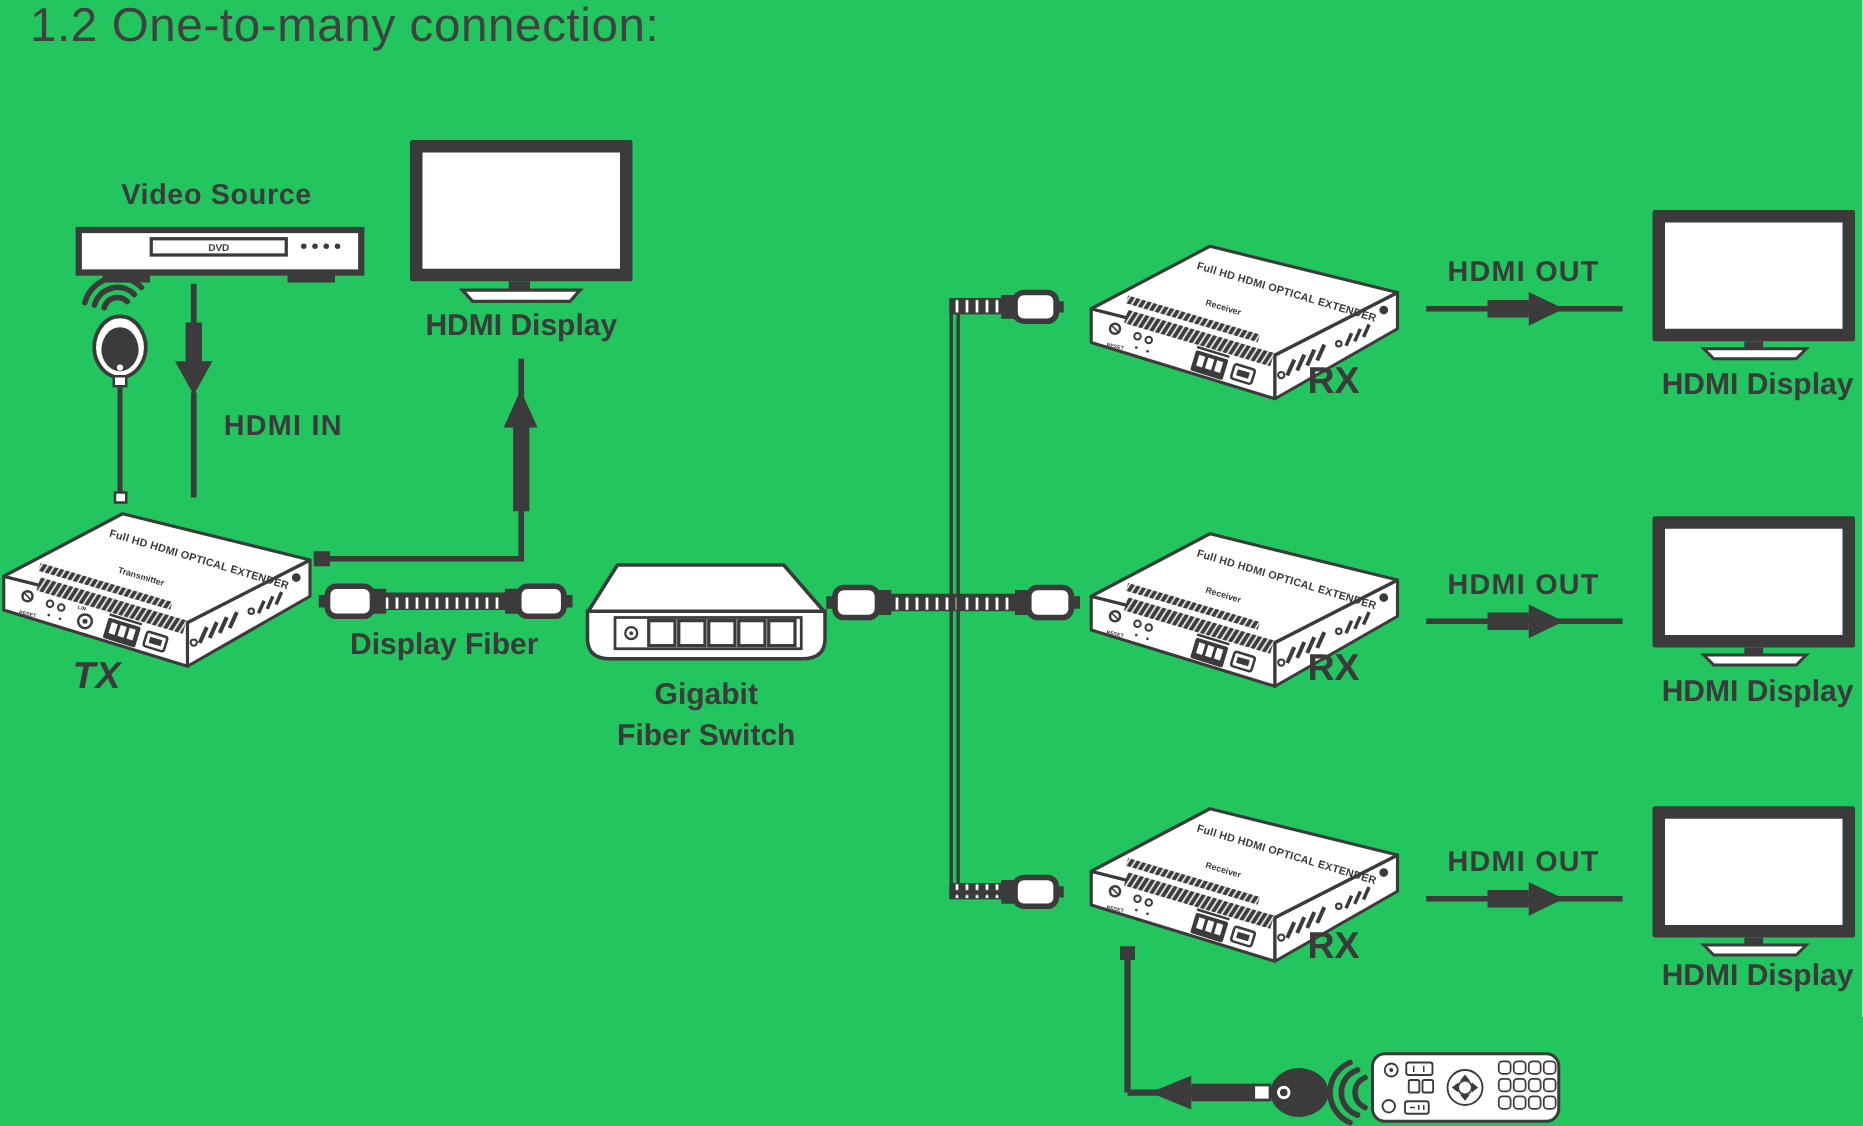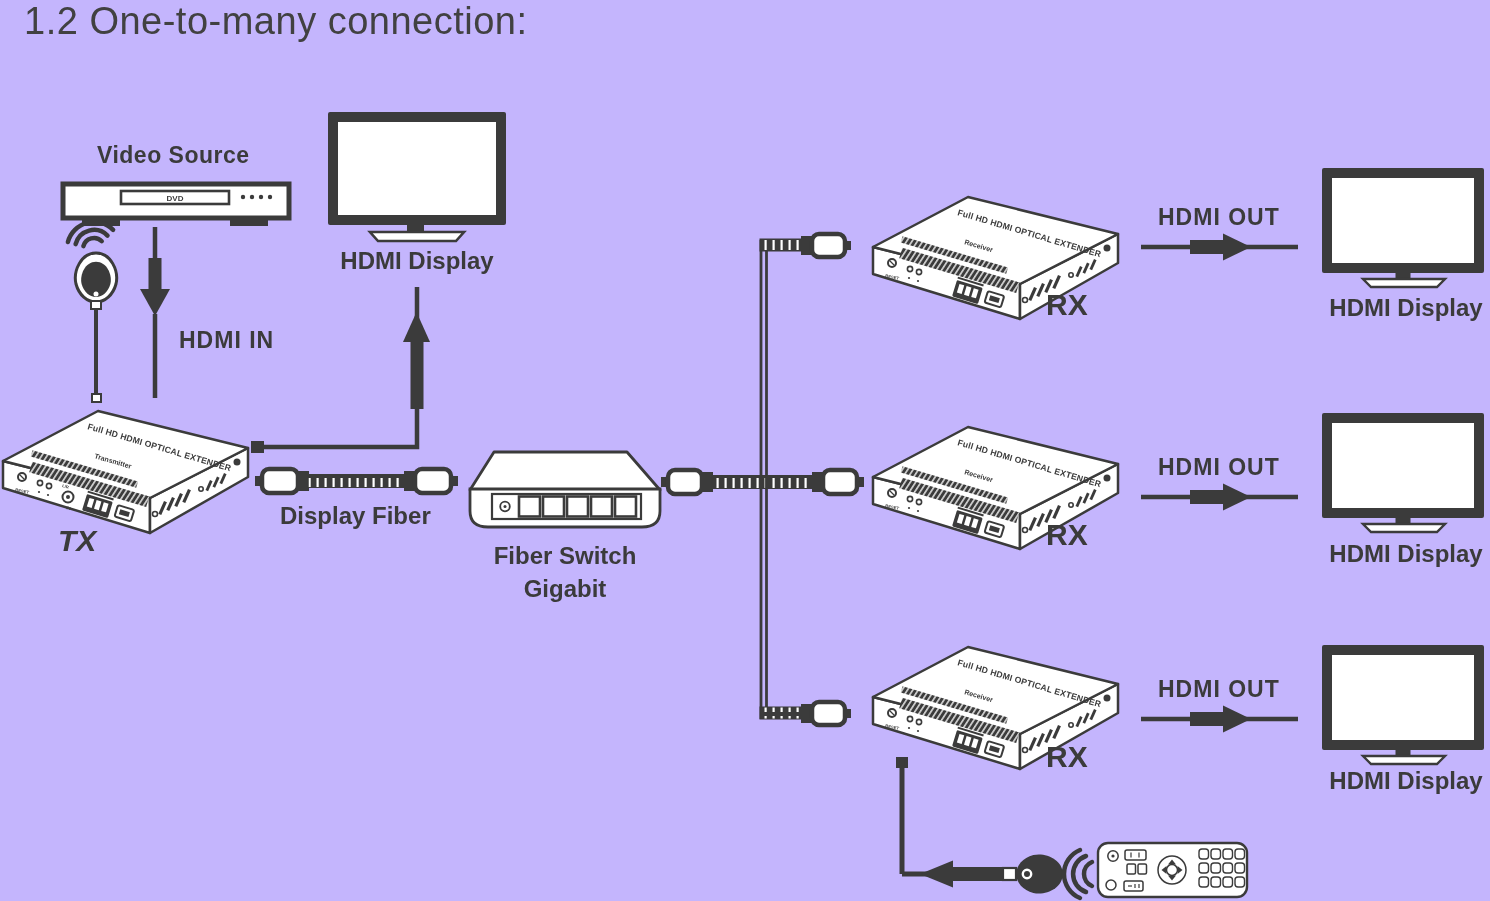--- a/index.html
+++ b/index.html
@@ -1,16 +1,16 @@
 <!DOCTYPE html>
 <html><head>
 <meta charset="utf-8">
 <style>
   html,body{margin:0;padding:0;background:#fff;}
-  .canvas{position:relative;width:1490px;height:901px;background:#c4b5fd;overflow:hidden;
+  .canvas{position:relative;width:1490px;height:901px;background:#22c55e;overflow:hidden;
           font-family:"Liberation Sans","DejaVu Sans",sans-serif;color:#3b3b3b;}
   .title{position:absolute;left:24px;top:0px;font-size:38px;font-weight:400;color:#414141;letter-spacing:.5px;}
   .lbl{position:absolute;font-weight:700;color:#3b3b3b;white-space:nowrap;text-align:center;}
   .lbl.center{text-align:center;white-space:normal;}
   svg{position:absolute;left:0;top:0;}
   svg text{font-family:"Liberation Sans","DejaVu Sans",sans-serif;}
   .boxtitle{font-size:8.6px;font-weight:700;fill:#3b3b3b;letter-spacing:.2px;}
   .boxsub{font-size:7px;font-weight:700;fill:#3b3b3b;}
   .boxtiny{font-size:4.2px;font-weight:700;fill:#3b3b3b;}
 </style>
@@ -312,22 +312,22 @@
 
   <div class="lbl center" style="left:328px;top:247px;width:178px;font-size:24px;">HDMI Display</div>
 
   <div class="lbl" style="left:179px;top:310px;font-size:23px;letter-spacing:1px;margin-top:17px;">HDMI IN</div>
 
   <div class="lbl" style="left:58px;top:524px;font-size:30px;font-style:italic;">TX</div>
 
   <div class="lbl" style="left:280px;top:502px;font-size:24px;">Display Fiber</div>
 
   <div class="lbl center" style="left:455px;top:539px;width:220px;font-size:24px;line-height:33px;">
+    <div>Gigabit</div>
     <div>Fiber Switch</div>
-    <div>Gigabit</div>
   </div>
 
   <div class="lbl" style="left:1158px;top:204px;font-size:23px;letter-spacing:1px;">HDMI OUT</div>
   <div class="lbl" style="left:1046px;top:288px;font-size:30px;">RX</div>
   <div class="lbl center" style="left:1320px;top:294px;width:172px;font-size:24px;">HDMI Display</div>
 
   <div class="lbl" style="left:1158px;top:454px;font-size:23px;letter-spacing:1px;">HDMI OUT</div>
   <div class="lbl" style="left:1046px;top:518px;font-size:30px;">RX</div>
   <div class="lbl center" style="left:1320px;top:540px;width:172px;font-size:24px;">HDMI Display</div>
 

